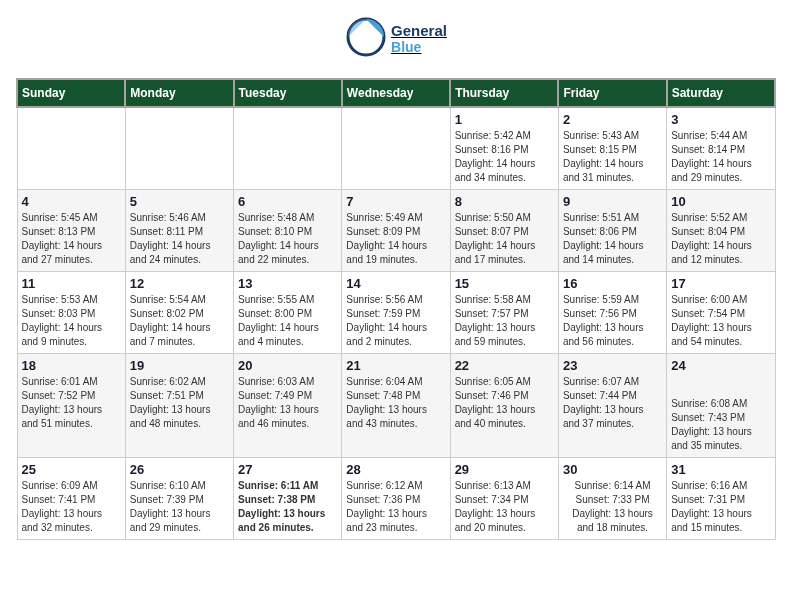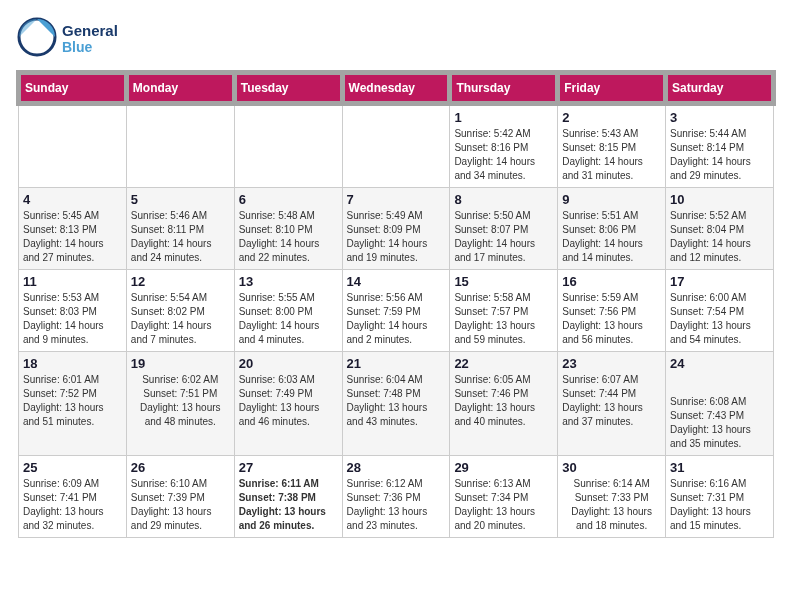--- a/index.html
+++ b/index.html
@@ -5,23 +5,24 @@
     * { margin: 0; padding: 0; box-sizing: border-box; }
     body {
       font-family: Arial, sans-serif;
       background: #fff;
       width: 792px;
       min-height: 612px;
       padding: 16px;
     }
     .header-area {
       display: flex;
-      justify-content: flex-start;
+      justify-content: center;
       align-items: flex-start;
-      margin-bottom: 8px;
+      margin-bottom: 16px;
+      text-decoration: underline;
     }
     .logo {
       display: flex;
       flex-direction: column;
       align-items: flex-start;
     }
     .title-area {
       text-align: right;
     }
     .month-title {
@@ -32,27 +33,27 @@
     .subtitle {
       font-size: 14px;
       color: #333;
     }
     table {
       width: 100%;
       border-collapse: collapse;
       font-size: 11px;
     }
     thead tr th {
-      background: #be185d;
+      background: #14532d;
       color: #fff;
       padding: 6px 4px;
       text-align: left;
       font-size: 12px;
       font-weight: 600;
-      border: 5px solid #a3a3a3;
+      border: 2px solid #a3a3a3;
     }
     tbody tr td {
       border: 1px solid #ccc;
       vertical-align: top;
       padding: 4px;
       width: calc(100% / 7);
       min-height: 70px;
       height: 75px;
     }
     tbody tr:nth-child(odd) td {
@@ -243,21 +244,21 @@
       <tr>
         <td>
           <span class="day-number">18</span>
           <div class="day-info" style="white-space: pre-line;">Sunrise: 6:01 AM
 Sunset: 7:52 PM
 Daylight: 13 hours
 and 51 minutes.</div>
         </td>
         <td>
           <span class="day-number">19</span>
-          <div class="day-info" style="white-space: pre-line; text-align: center;">Sunrise: 6:02 AM
+          <div class="day-info" style="white-space: pre-line;">Sunrise: 6:02 AM
 Sunset: 7:51 PM
 Daylight: 13 hours
 and 48 minutes.</div>
         </td>
         <td>
           <span class="day-number">20</span>
           <div class="day-info" style="white-space: pre-line;">Sunrise: 6:03 AM
 Sunset: 7:49 PM
 Daylight: 13 hours
 and 46 minutes.</div>

